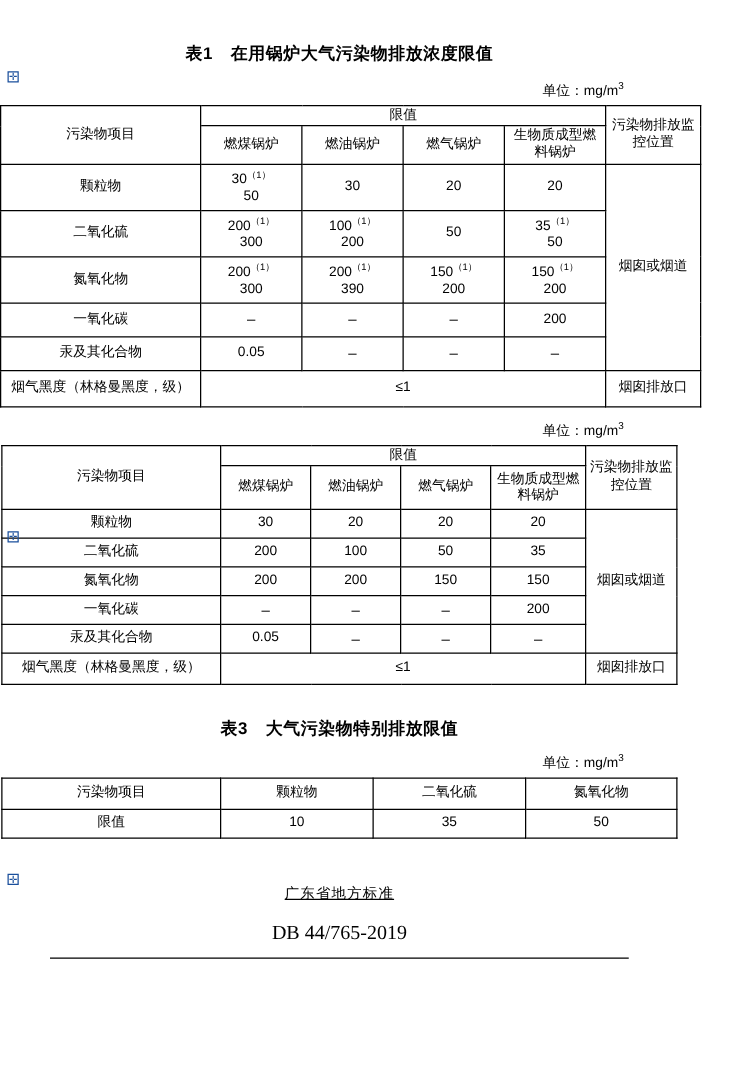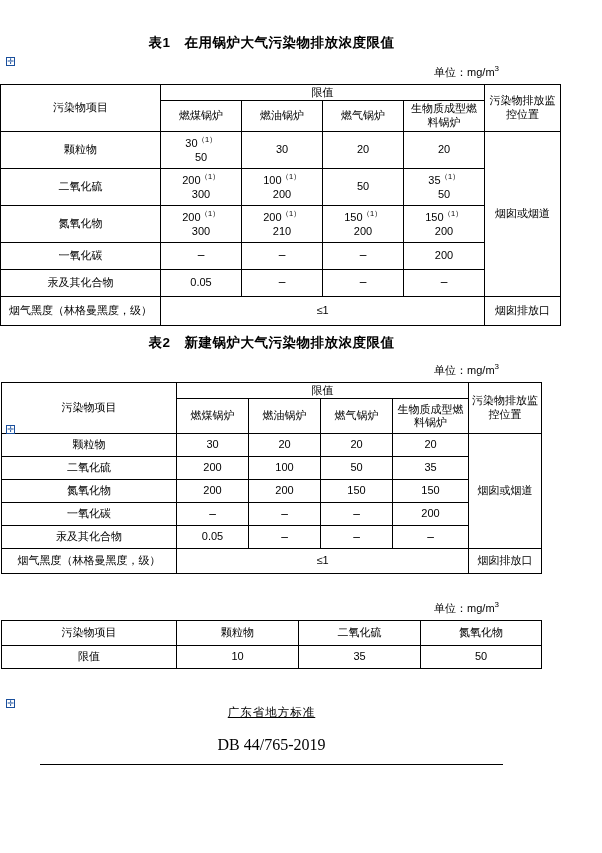--- a/index.html
+++ b/index.html
@@ -154,21 +154,21 @@
         </tr>
 
         <tr>
           <td style="height:34px;">氮氧化物</td>
           <td>
             <span>200</span><span class="sup">（1）</span><br>
             <span>300</span>
           </td>
           <td>
             <span>200</span><span class="sup">（1）</span><br>
-            <span>210</span>
+            <span>390</span>
           </td>
           <td>
             <span>150</span><span class="sup">（1）</span><br>
             <span>200</span>
           </td>
           <td>
             <span>150</span><span class="sup">（1）</span><br>
             <span>200</span>
           </td>
         </tr>
@@ -193,23 +193,20 @@
           <td style="height:26px;">烟气黑度（林格曼黑度，级）</td>
           <td colspan="4">≤1</td>
           <td>烟囱排放口</td>
         </tr>
       </tbody>
     </table>
 
   </div>
 
   <div style="margin-top:8px;">
-    <div class="title">
-      <span class="tnum">表2</span><span>新建锅炉大气污染物排放浓度限值</span>
-    </div>
     <div class="unit" style="margin-top:10px;">
       <span>单位：mg/m</span><sup>3</sup>
     </div>
 
     <table class="t2">
       <colgroup>
         <col style="width:175px">
         <col style="width:72px">
         <col style="width:72px">
         <col style="width:72px">
@@ -268,20 +265,23 @@
         <tr>
           <td style="height:22px;">烟气黑度（林格曼黑度，级）</td>
           <td colspan="4">≤1</td>
           <td>烟囱排放口</td>
         </tr>
       </tbody>
     </table>
   </div>
 
   <div style="margin-top:26px;">
+    <div class="title">
+      <span class="tnum">表3</span><span>大气污染物特别排放限值</span>
+    </div>
     <div class="unit" style="margin-top:10px;">
       <span>单位：mg/m</span><sup>3</sup>
     </div>
 
     <table class="t3">
       <colgroup>
         <col style="width:175px">
         <col style="width:122px">
         <col style="width:122px">
         <col style="width:121px">

